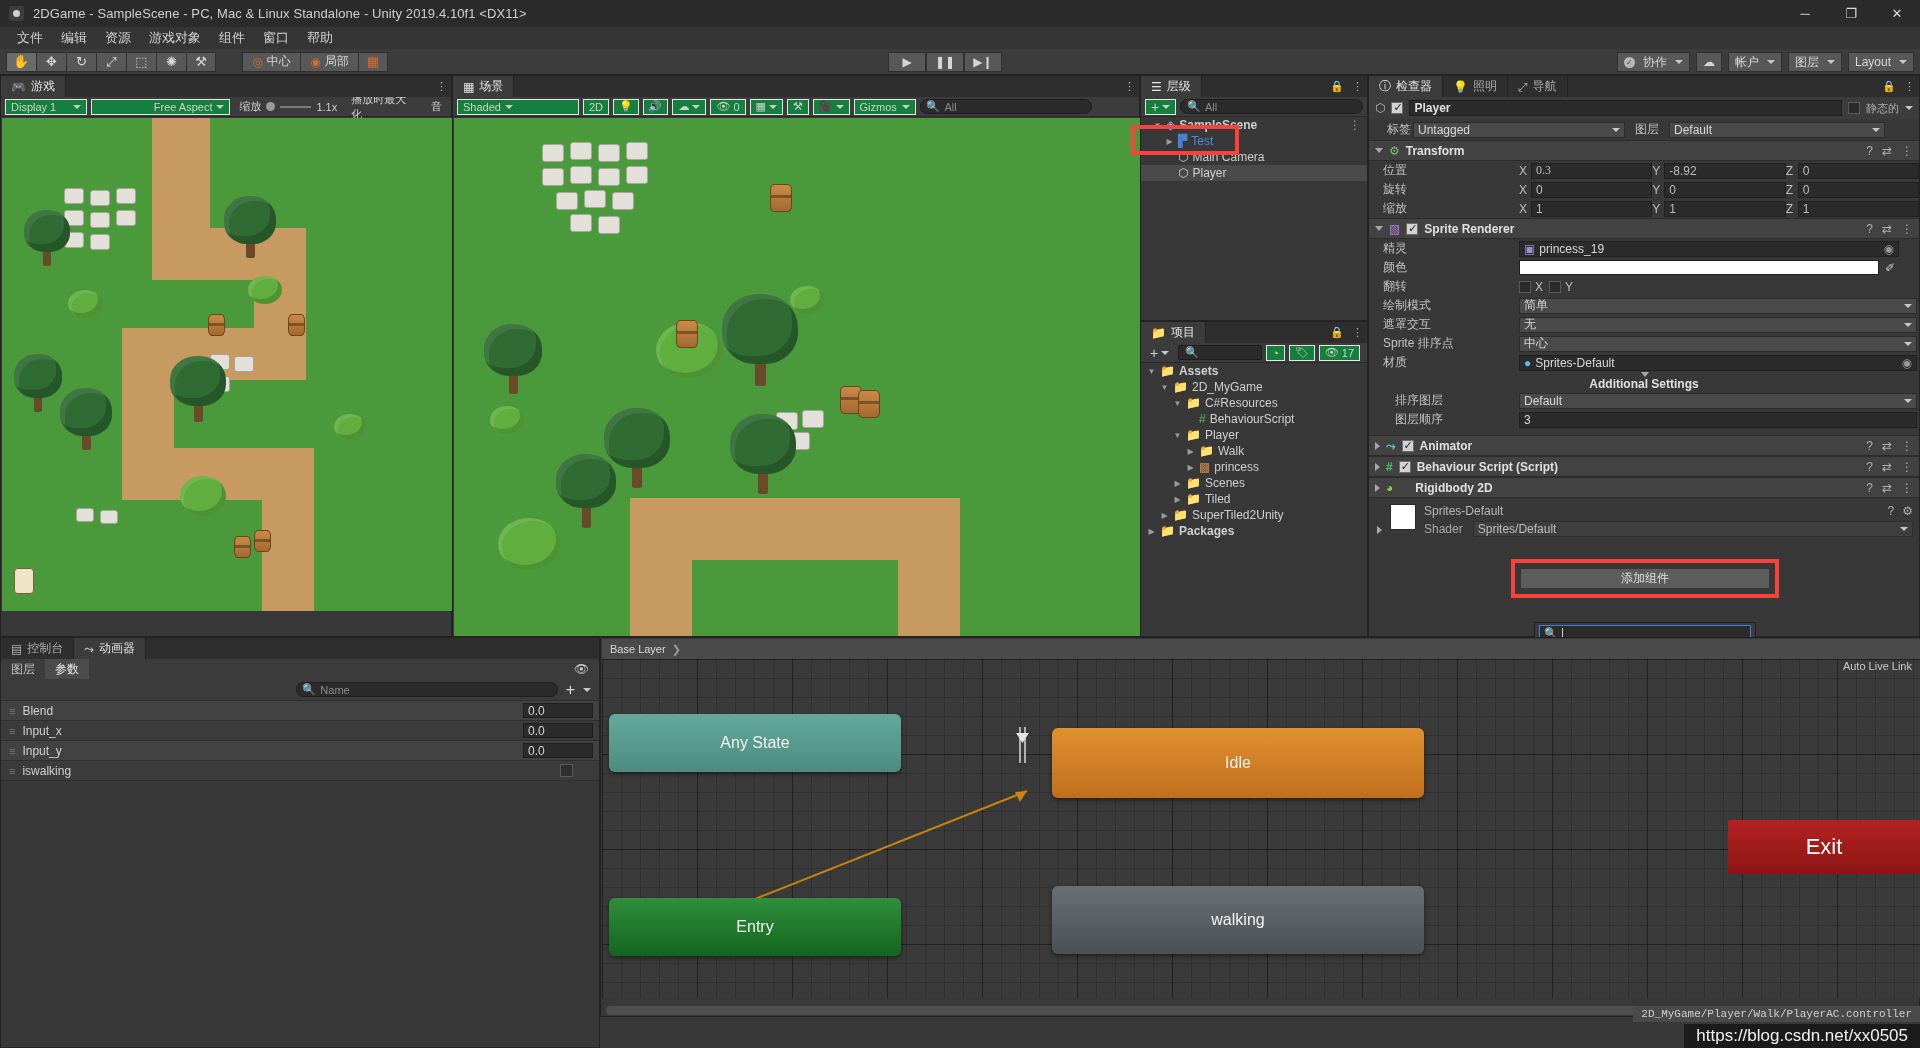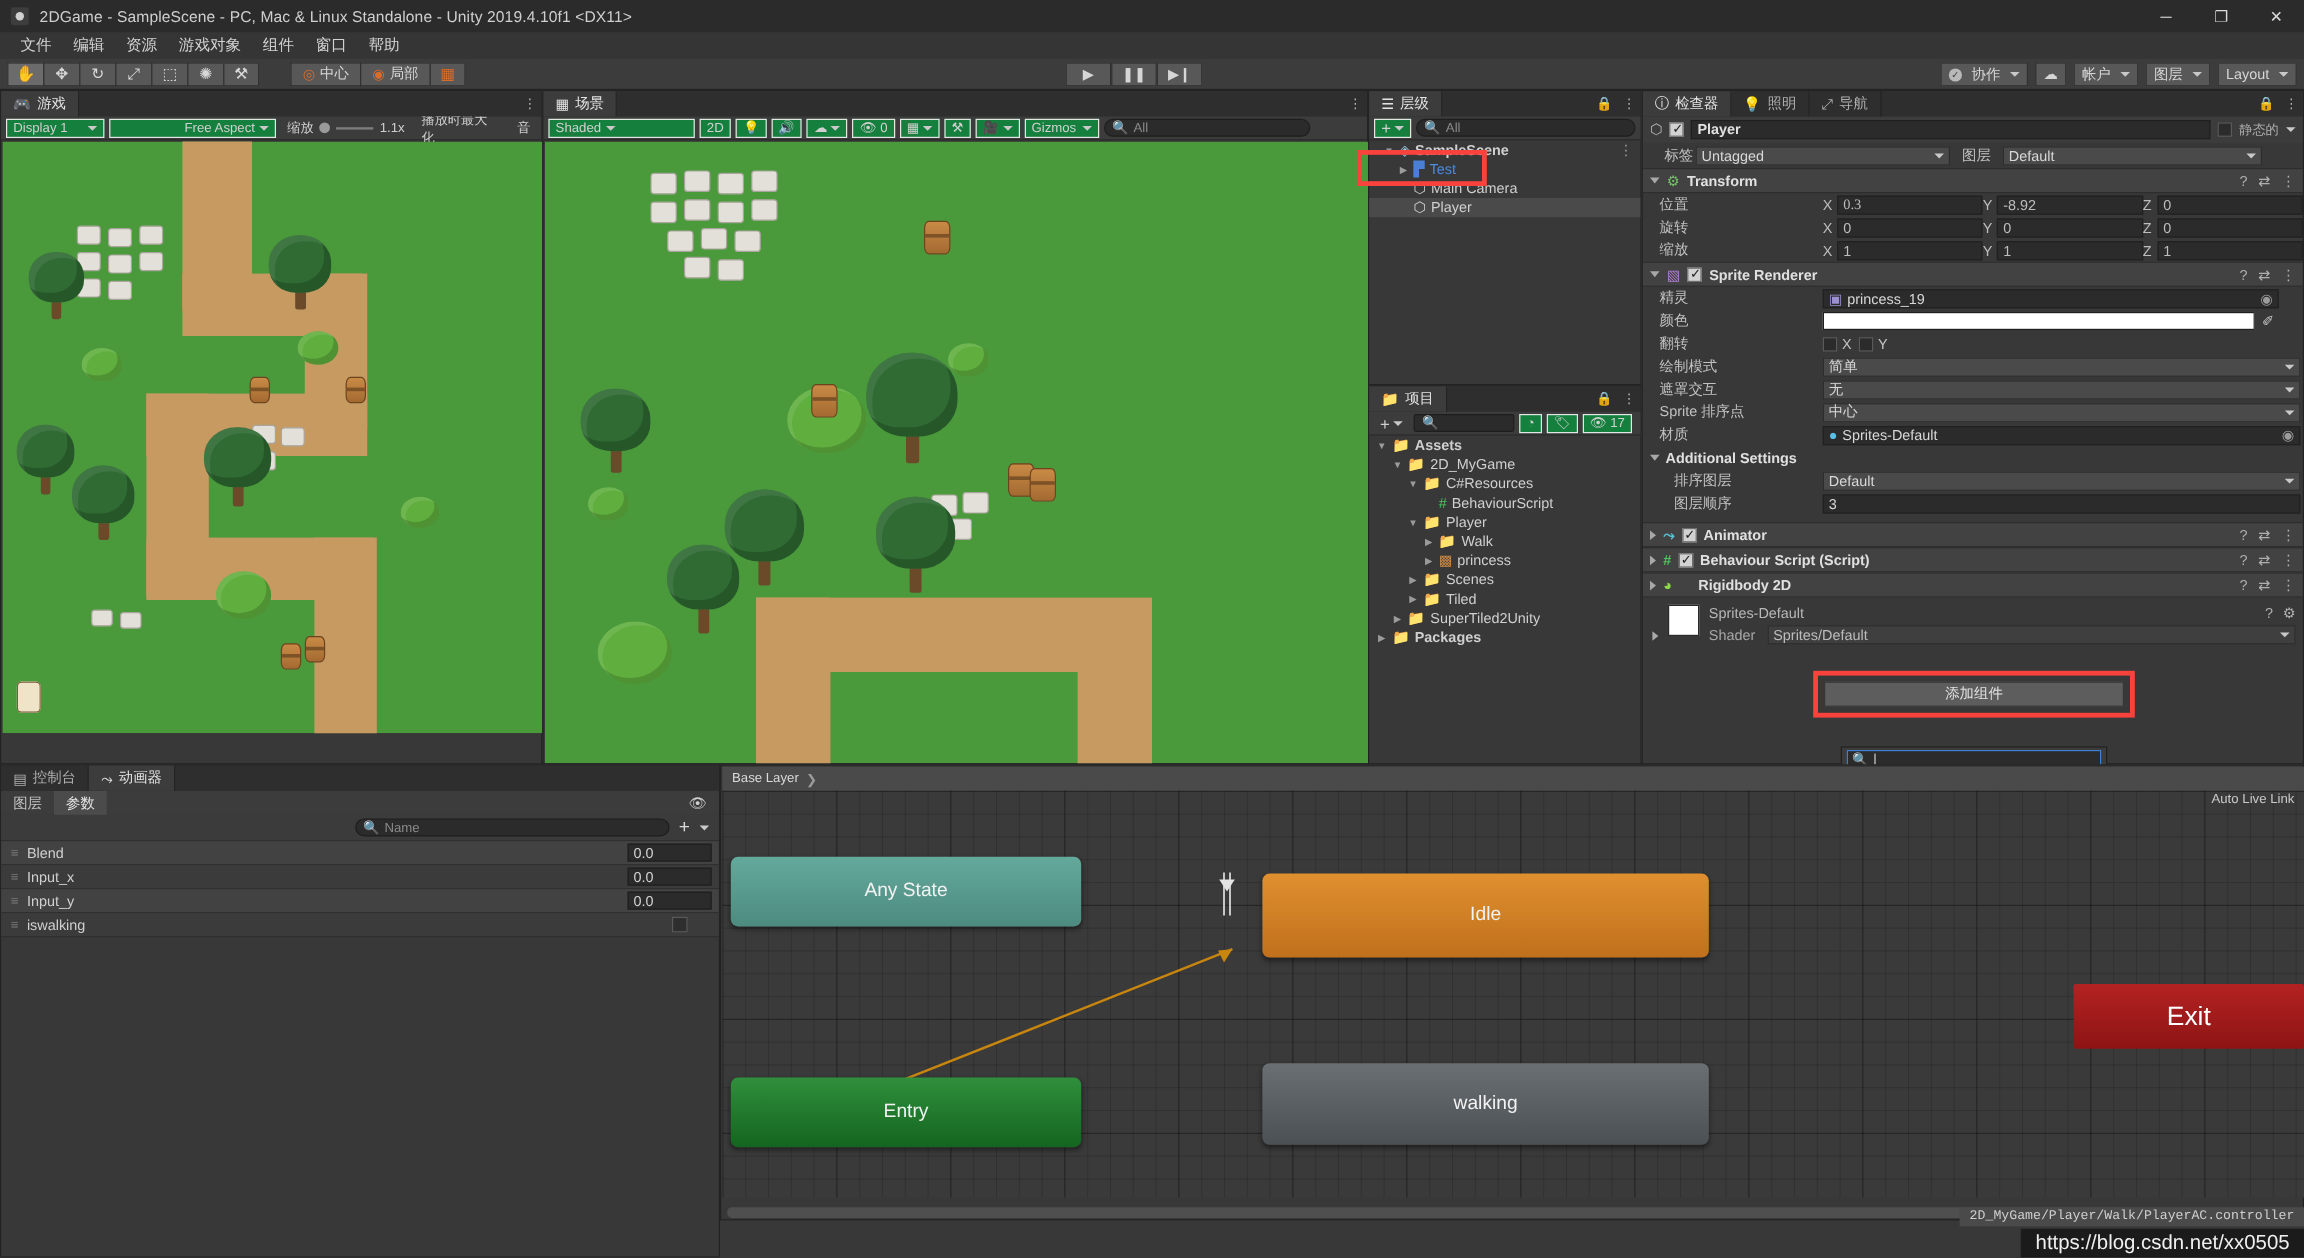--- a/index.html
+++ b/index.html
@@ -776,21 +776,21 @@
     <div class="row">
       <span class="rowlabel">材质</span>
       <span class="fld" style="width:398px;justify-content:space-between;">
         <span style="display:flex;align-items:center;gap:4px;">
           <span style="color:#58c0e8;">●</span>
           <span>Sprites-Default</span>
         </span>
         <span style="color:#9b9b9b;">◉</span>
       </span>
     </div>
-    <div class="row" style="font-weight:bold;color:#e0e0e0;">
+    <div class="row" style="font-weight:bold;color:#e0e0e0;flex-direction:column;">
       <span class="tri" style="margin-left:6px;margin-right:5px;"></span>
       <span>Additional Settings</span>
     </div>
     <div class="row">
       <span class="rowlabel" style="padding-left:26px;">排序图层</span>
       <span class="fld dd" style="width:398px;">
         <span>Default</span>
           <span class="caret"></span>
       </span>
     </div>

